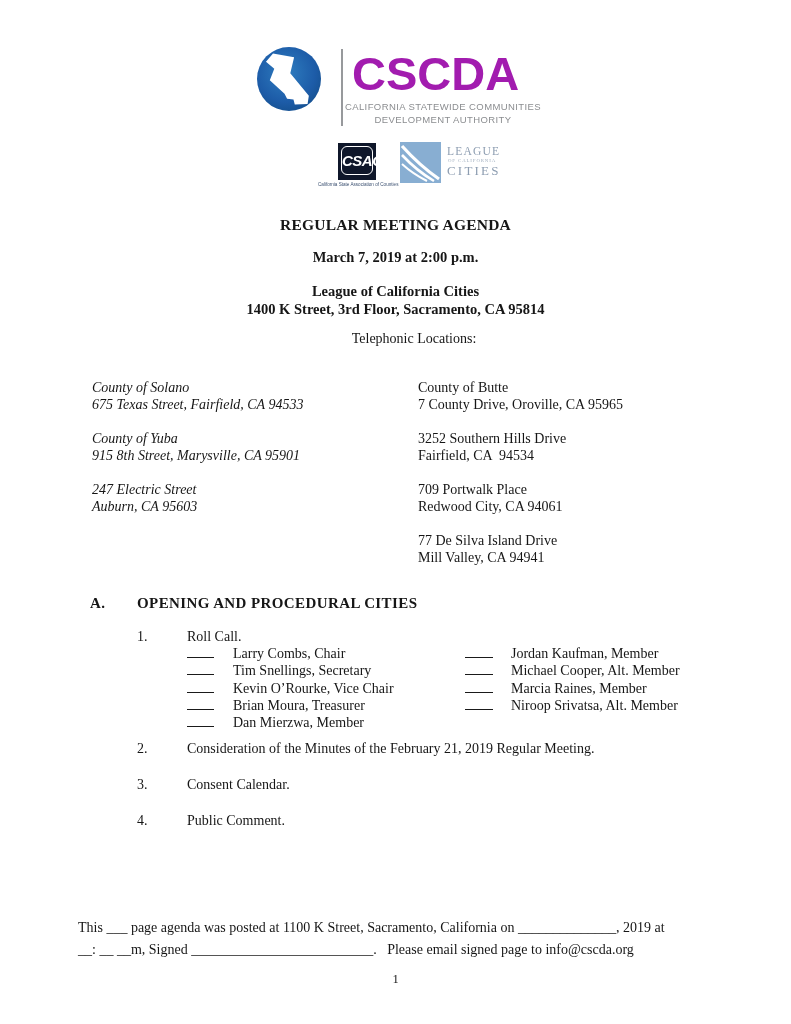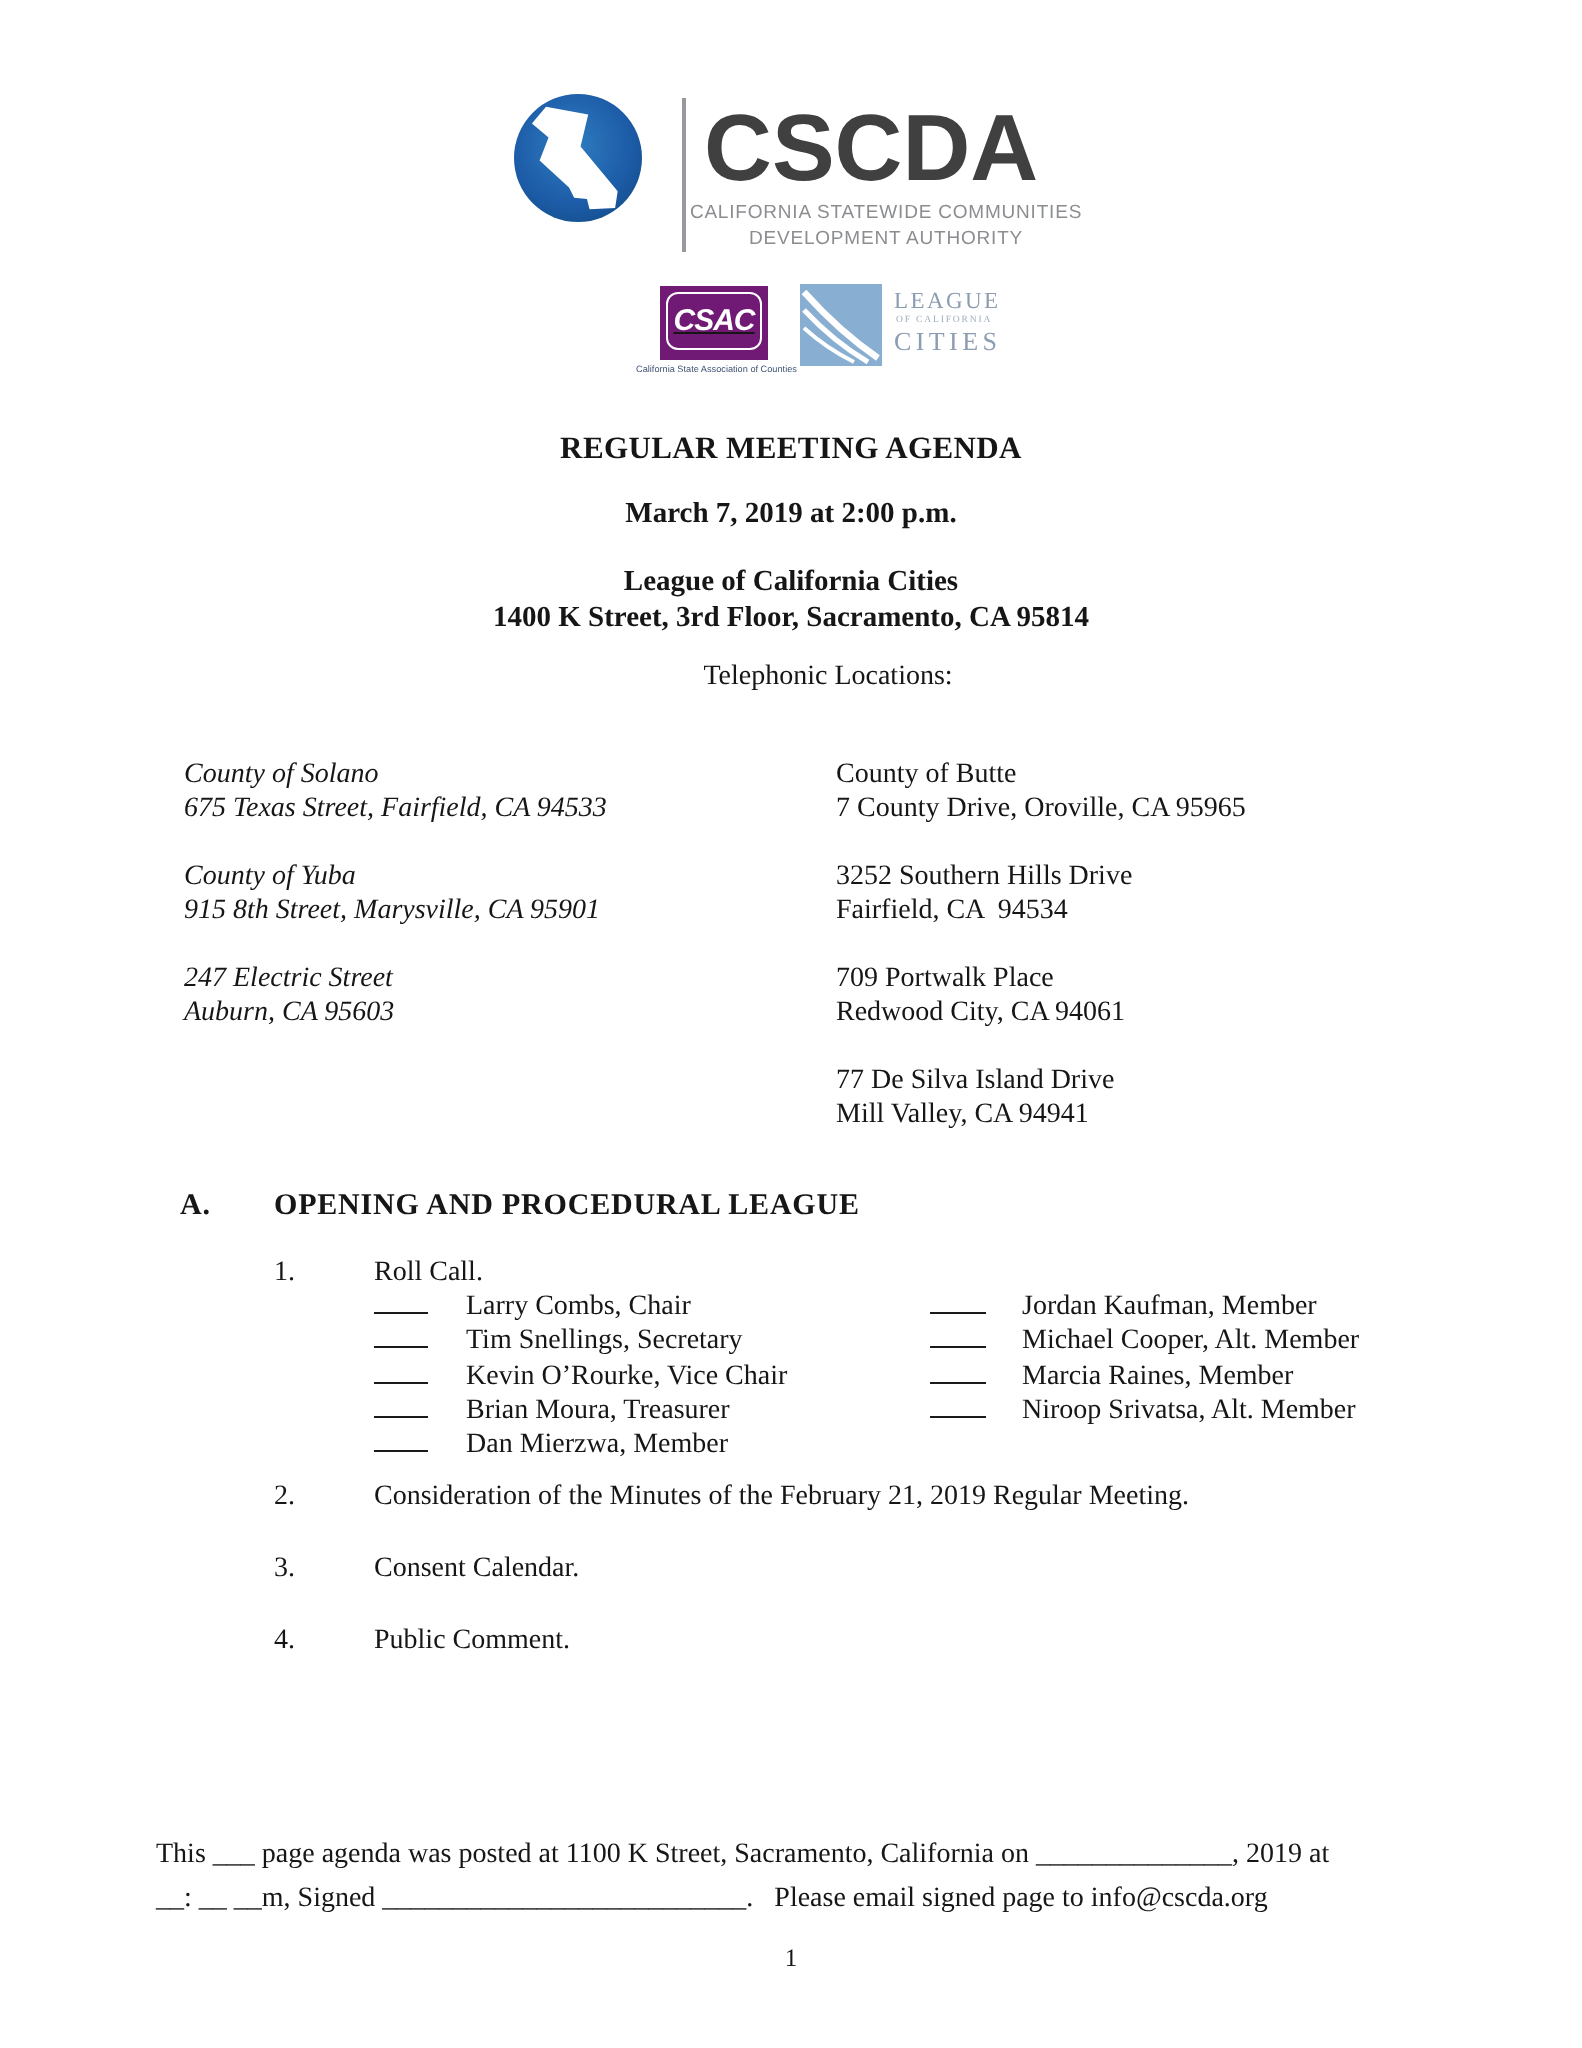--- a/index.html
+++ b/index.html
@@ -12,31 +12,31 @@
     color:#161616;
     overflow:hidden;
   }
   
   .logo-circle { position:absolute; left:257px; top:47px; width:64px; height:64px; }
   .logo-divider { position:absolute; left:341px; top:49px; width:2px; height:77px; background:#97999c; }
   .wordmark {
     position:absolute; left:352px; top:46px;
     font-family:"Liberation Sans", sans-serif;
     font-weight:bold; font-size:47px; line-height:56px;
-    color:#404040; letter-spacing:0px;
+    color:#a21caf; letter-spacing:0px;
   }
   .wordmark-sub {
     position:absolute; left:340px; top:101px; width:206px;
     text-align:center;
     font-family:"Liberation Sans", sans-serif;
     font-size:9.5px; line-height:12.5px; letter-spacing:0.4px;
     color:#8b8d90;
   }
   .csac { position:absolute; left:318px; top:143px; width:78px; text-align:center; }
-  .csac-box { width:54px; height:37px; background:#701a75; margin:0 auto; padding:3px;text-decoration:underline; }
+  .csac-box { width:38px; height:37px; background:#0f172a; margin:0 auto; padding:3px; }
   .csac-inner {
     border:1px solid #ffffff; border-radius:6px; height:29px; line-height:28px;
     color:#ffffff; font-family:"Liberation Sans", sans-serif;
     font-style:italic; font-weight:bold; font-size:15px; letter-spacing:-0.5px;
     text-align:center;
   }
   .csac-caption {
     margin-top:2px; font-family:"Liberation Sans", sans-serif;
     font-size:4.6px; color:#3d5272; white-space:nowrap;
   }
@@ -163,21 +163,21 @@
       <div class="loc-line">709 Portwalk Place</div>
       <div class="loc-line">Redwood City, CA 94061</div>
     </div>
     <div class="loc-group">
       <div class="loc-line">77 De Silva Island Drive</div>
       <div class="loc-line">Mill Valley, CA 94941</div>
     </div>
   </div>
 
   <div class="section-row">
-    <span class="sec-letter">A.</span><span>OPENING AND PROCEDURAL LEAGUE</span>
+    <span class="sec-letter">A.</span><span>OPENING AND PROCEDURAL CITIES</span>
   </div>
 
   <div class="item-row" style="top:629px;">
     <span class="item-num">1.</span><span>Roll Call.</span>
   </div>
 
   <div class="rc-col rc-left">
     <div class="rc-row"><span class="rc-blank"></span><span>Larry Combs, Chair</span></div>
     <div class="rc-row"><span class="rc-blank"></span><span>Tim Snellings, Secretary</span></div>
     <div class="rc-row"><span class="rc-blank"></span><span>Kevin O’Rourke, Vice Chair</span></div>

